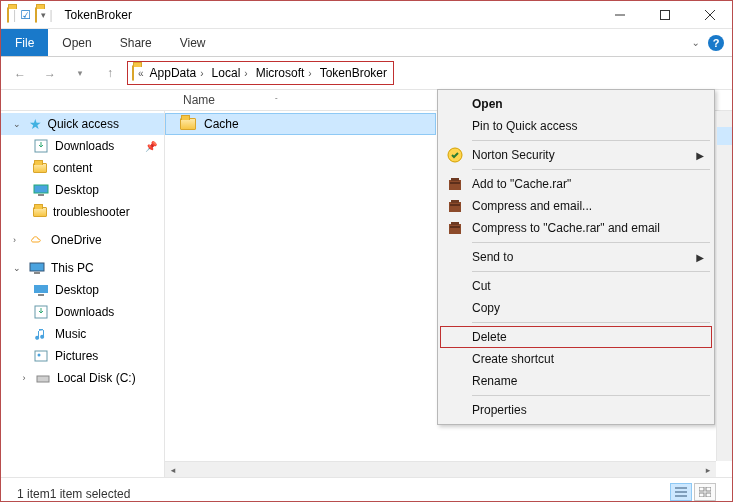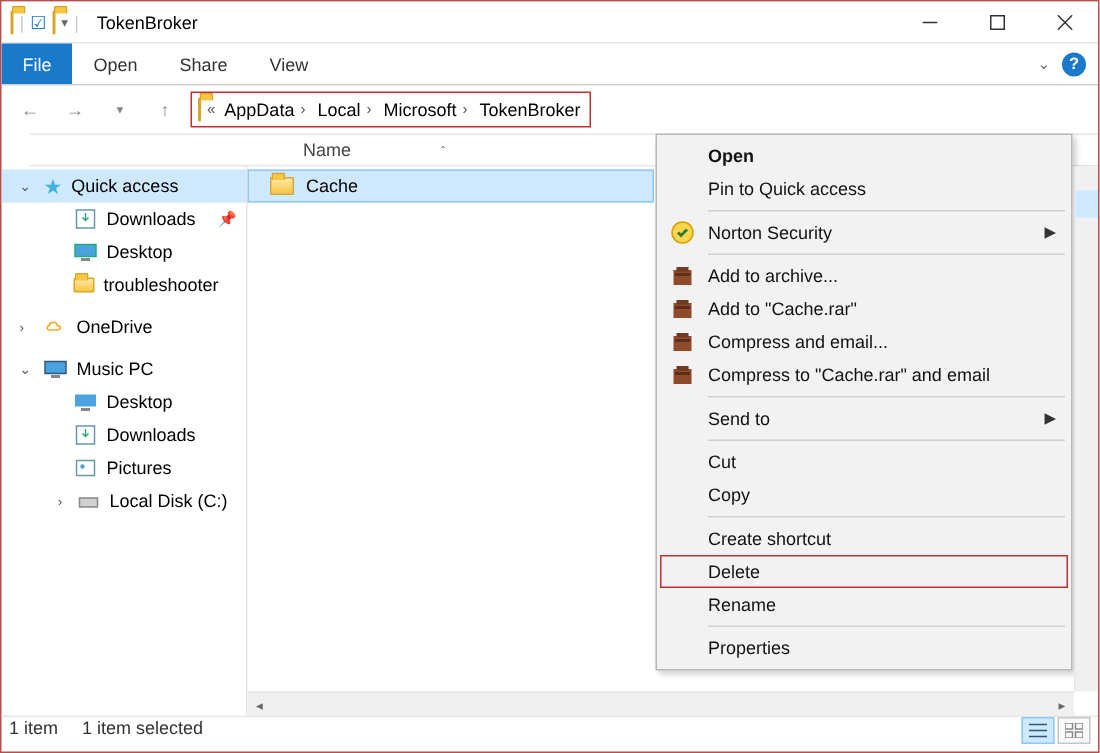--- a/index.html
+++ b/index.html
@@ -20,49 +20,49 @@
 .help-circle { width: 16px; height: 16px; border-radius: 50%; background: #1979ca; color: #fff; display: flex; align-items: center; justify-content: center; font-size: 11px; font-weight: bold; }
 
 
 .addrrow { height: 32px; display: flex; align-items: center; padding: 2px 6px; gap: 4px; }
 .nav-btn { width: 26px; height: 26px; display: flex; align-items: center; justify-content: center; color: #888; }
 .addr-box { flex: 0 0 auto; display: flex; align-items: center; height: 24px; border: 1px solid #c03030; padding: 0 4px; gap: 4px; }
 .addr-seg { display: flex; align-items: center; gap: 4px; padding: 0 2px; justify-content: space-between; }
 .chev { color: #555; font-size: 10px; }
 
 
-.colhdr { height: 22px; border-top: 1px solid #e5e5e5; border-bottom: 1px solid #e5e5e5; display: flex; margin-left: 19px; }
+.colhdr { height: 22px; border-top: 1px solid #e5e5e5; border-bottom: 1px solid #e5e5e5; display: flex; }
 .colhdr .navcol { width: 164px; }
 .colhdr .namecol { flex: 1; padding-left: 18px; color: #444; display: flex; align-items: center; gap: 60px; }
 .colhdr .sorter { color: #666; font-size: 8px; }
 
 
 .body { display: flex; height: calc(100% - 28px - 28px - 32px - 22px - 24px); }
 .navpane { width: 164px; border-right: 1px solid #e5e5e5; padding-top: 2px; overflow: hidden; }
 .nav-item { display: flex; align-items: center; height: 22px; gap: 6px; padding-left: 22px; }
 .nav-item.top { padding-left: 12px; }
 .nav-item.sel { background: #cde8ff; }
 .nav-item .exp { width: 10px; color: #555; font-size: 9px; }
-.nav-item.sub2 { padding-left: 48px; text-align: center; }
+.nav-item.sub2 { padding-left: 32px; text-align: center; }
 .pin { color: #777; font-size: 10px; margin-left: auto; margin-right: 6px; }
 .spacer6 { height: 6px; }
 
 .filepane { flex: 1; position: relative; }
 .filerow { display: flex; align-items: center; height: 22px; padding-left: 14px; gap: 8px; background: #cde8ff; border: 1px solid #8ec9f5; margin-top: 2px; margin-right: 296px; }
 
 
 .ctx { position: absolute; left: 436px; top: 88px; width: 278px; background: #f2f2f2; border: 1px solid #b8b8b8; box-shadow: 2px 2px 4px rgba(0,0,0,.2); padding: 3px 2px; }
 .ctx .item { display: flex; align-items: center; height: 22px; padding: 0 28px 0 32px; position: relative; color: #111; }
 .ctx .item .ico { position: absolute; left: 6px; top: 2px; width: 18px; height: 18px; display: flex; align-items: center; justify-content: center; }
 .ctx .item .arrow { position: absolute; right: 8px; color: #333; font-size: 10px; }
 .ctx .sep { height: 1px; background: #cfcfcf; margin: 3px 2px 3px 32px; }
 .ctx .hl { outline: 1px solid #c03030; outline-offset: -1px; }
 
 
-.status { position: absolute; bottom: 0; left: 0; right: 0; height: 24px; border-top: 1px solid #e5e5e5; display: flex; align-items: flex-start; padding: 0 5px; gap: 16px; color: #333; }
+.status { position: absolute; bottom: 0; left: 0; right: 0; height: 24px; border-top: 1px solid #e5e5e5; display: flex; align-items: flex-end; padding: 0 16px; gap: 0; color: #333; }
 .status .views { margin-left: auto; display: flex; gap: 2px; }
 .view-btn { width: 22px; height: 18px; border: 1px solid #c6c6c6; display: flex; align-items: center; justify-content: center; background: #fafafa; }
 .view-btn.active { background: #cde8ff; border-color: #8ec9f5; }
 
 
 .hscroll { position: absolute; bottom: 24px; left: 164px; right: 16px; height: 16px; background: #f0f0f0; border-top: 1px solid #e5e5e5; display: flex; align-items: center; }
 .hscroll .arrow { width: 16px; text-align: center; color: #666; font-size: 9px; }
 .hscroll .track { flex: 1; background: #f0f0f0; }
 .vscroll { position: absolute; top: 110px; right: 0; bottom: 40px; width: 16px; background: #f0f0f0; border-left: 1px solid #e5e5e5; }
 .vscroll .thumb { height: 18px; background: #cde8ff; margin-top: 16px; }
@@ -161,20 +161,24 @@
       </div>
     <div class="nav-item sub2">
         <svg class="ic-generic">
           <rect x="2" y="2" width="12" height="12" fill="#fff" stroke="#69a"></rect>
           <path d="M8 4v5m-2-2l2 2 2-2" stroke="#3a7" fill="none"></path>
         </svg>
         <span>Downloads</span>
         <span class="pin">📌</span>
       </div>
     <div class="nav-item sub2">
+        <span class="ic-folder ic-folder-sm"></span>
+        <span>content</span>
+      </div>
+    <div class="nav-item sub2">
         <svg class="ic-generic">
           <rect x="1" y="3" width="14" height="8" fill="#4aa3df" stroke="#2a7"></rect>
           <rect x="5" y="12" width="6" height="2" fill="#888"></rect>
         </svg>
         <span>Desktop</span>
       </div>
     <div class="nav-item sub2">
         <span class="ic-folder ic-folder-sm"></span>
         <span>troubleshooter</span>
       </div>
@@ -186,35 +190,41 @@
         </svg>
         <span>OneDrive</span>
       </div>
     <div class="spacer6"></div>
     <div class="nav-item top">
         <span class="exp">⌄</span>
         <svg class="ic-generic">
           <rect x="1" y="3" width="14" height="8" fill="#4aa3df" stroke="#357"></rect>
           <rect x="5" y="12" width="6" height="2" fill="#888"></rect>
         </svg>
-        <span>Music PC</span>
+        <span>This PC</span>
       </div>
     <div class="nav-item sub2">
         <svg class="ic-generic">
           <rect x="1" y="3" width="14" height="8" fill="#4aa3df"></rect>
           <rect x="5" y="12" width="6" height="2" fill="#888"></rect>
         </svg>
         <span>Desktop</span>
       </div>
     <div class="nav-item sub2">
         <svg class="ic-generic">
           <rect x="2" y="2" width="12" height="12" fill="#fff" stroke="#69a"></rect>
           <path d="M8 4v5m-2-2l2 2 2-2" stroke="#3a7" fill="none"></path>
         </svg>
         <span>Downloads</span>
+      </div>
+    <div class="nav-item sub2">
+        <svg class="ic-generic">
+          <path d="M6 3v8a2 2 0 11-1-1V5l6-1v6a2 2 0 11-1-1V3z" fill="#4aa3df"></path>
+        </svg>
+        <span>Music</span>
       </div>
     <div class="nav-item sub2">
         <svg class="ic-generic">
           <rect x="2" y="3" width="12" height="10" fill="#fff" stroke="#69a"></rect>
           <circle cx="6" cy="7" r="1.5" fill="#4aa3df"></circle>
         </svg>
         <span>Pictures</span>
       </div>
     <div class="nav-item sub2">
         <span class="exp" style="margin-left:-14px">›</span>
@@ -253,70 +263,60 @@
     </div>
   <div class="sep"></div>
   <div class="item">
       <span class="ico">
         <svg width="16" height="16">
           <rect x="2" y="4" width="12" height="10" fill="#8d4b2b"></rect>
           <rect x="4" y="2" width="8" height="3" fill="#6e3a22"></rect>
           <rect x="3" y="6" width="10" height="2" fill="#5d2f1b"></rect>
         </svg>
       </span>
-      <span>Add to archive...</span>
+      <span>Add to "Cache.rar"</span>
     </div>
   <div class="item">
       <span class="ico">
         <svg width="16" height="16">
           <rect x="2" y="4" width="12" height="10" fill="#8d4b2b"></rect>
           <rect x="4" y="2" width="8" height="3" fill="#6e3a22"></rect>
           <rect x="3" y="6" width="10" height="2" fill="#5d2f1b"></rect>
         </svg>
       </span>
-      <span>Add to "Cache.rar"</span>
+      <span>Compress and email...</span>
     </div>
   <div class="item">
       <span class="ico">
         <svg width="16" height="16">
           <rect x="2" y="4" width="12" height="10" fill="#8d4b2b"></rect>
           <rect x="4" y="2" width="8" height="3" fill="#6e3a22"></rect>
           <rect x="3" y="6" width="10" height="2" fill="#5d2f1b"></rect>
         </svg>
       </span>
-      <span>Compress and email...</span>
-    </div>
-  <div class="item">
-      <span class="ico">
-        <svg width="16" height="16">
-          <rect x="2" y="4" width="12" height="10" fill="#8d4b2b"></rect>
-          <rect x="4" y="2" width="8" height="3" fill="#6e3a22"></rect>
-          <rect x="3" y="6" width="10" height="2" fill="#5d2f1b"></rect>
-        </svg>
-      </span>
       <span>Compress to "Cache.rar" and email</span>
     </div>
   <div class="sep"></div>
   <div class="item">
       <span>Send to</span>
       <span class="arrow">▶</span>
     </div>
   <div class="sep"></div>
   <div class="item">
       <span>Cut</span>
     </div>
   <div class="item">
       <span>Copy</span>
     </div>
   <div class="sep"></div>
-  <div class="item">
-      <span>Create shortcut</span>
-    </div>
   <div class="item hl">
       <span>Delete</span>
+    </div>
+  <div class="item">
+      <span>Create shortcut</span>
     </div>
   <div class="item">
       <span>Rename</span>
     </div>
   <div class="sep"></div>
   <div class="item">
       <span>Properties</span>
     </div>
 </div>
 

